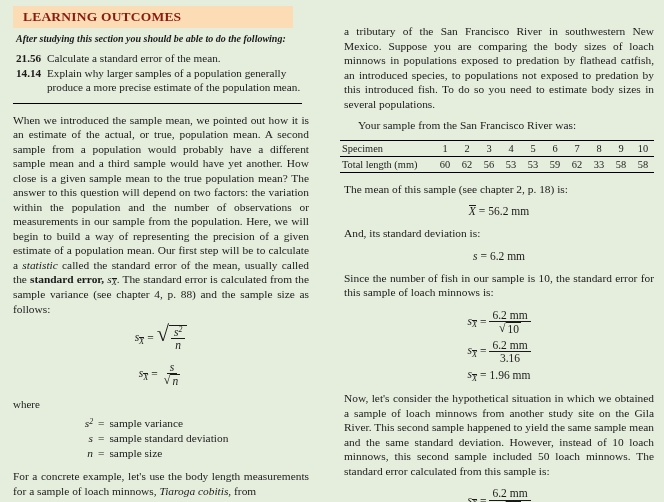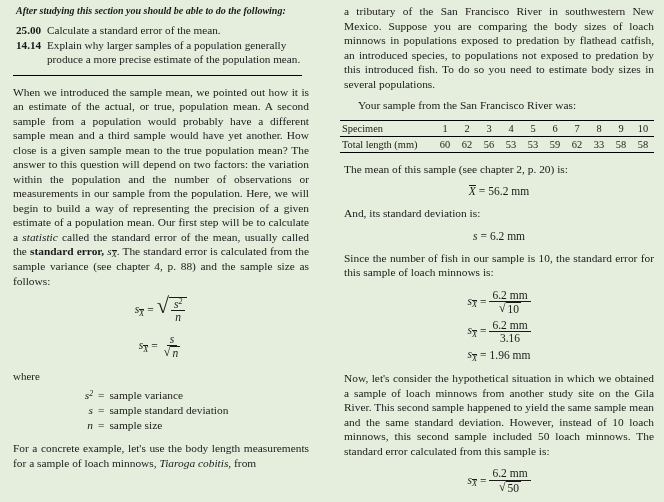--- a/index.html
+++ b/index.html
@@ -209,26 +209,29 @@
   }
   .datatable tbody tr { border-bottom: 1px solid #000; }
 </style>
 </head>
 <body>
 
 <div class="page">
 
   <div class="col col-left">
 
+    <div class="lo-box">
+      <div class="lo-title">LEARNING OUTCOMES</div>
+    </div>
 
     <div class="lo-sub">After studying this section you should be able to do the following:</div>
 
     <ul class="lo-list">
       <li class="lo-item">
-        <span class="lo-num">25.00</span>
+        <span class="lo-num">21.56</span>
         <span class="lo-text">Calculate a standard error of the mean.</span>
       </li>
       <li class="lo-item">
         <span class="lo-num">14.14</span>
         <span class="lo-text">Explain why larger samples of a population generally produce a more precise estimate of the population mean.</span>
       </li>
     </ul>
 
     <hr class="rule">
 
@@ -280,21 +283,21 @@
         <span class="defeq">=</span>
         <span>sample size</span>
       </li>
     </ul>
 
     <p class="body noindent"><span>For a concrete example, let's use the body length measurements for a sample of loach minnows, </span><span class="ital">Tiaroga cobitis</span><span>, from</span></p>
   </div>
 
   <div class="col col-right">
 
-    <p class="body noindent" style="margin-top:4px;">a tributary of the San Francisco River in southwestern New Mexico. Suppose you are comparing the body sizes of loach minnows in populations exposed to predation by flathead catfish, an introduced species, to populations not exposed to predation by this introduced fish. To do so you need to estimate body sizes in several populations.</p>
+    <p class="body noindent" style="margin-top:24px;">a tributary of the San Francisco River in southwestern New Mexico. Suppose you are comparing the body sizes of loach minnows in populations exposed to predation by flathead catfish, an introduced species, to populations not exposed to predation by this introduced fish. To do so you need to estimate body sizes in several populations.</p>
 
     <p class="body indent tight">Your sample from the San Francisco River was:</p>
 
     <table class="datatable">
       <thead>
         <tr>
           <th class="rowhead">Specimen</th>
           <th>1</th>
           <th>2</th>
           <th>3</th>
@@ -317,21 +320,21 @@
           <td>53</td>
           <td>59</td>
           <td>62</td>
           <td>33</td>
           <td>58</td>
           <td>58</td>
         </tr>
       </tbody>
     </table>
 
-    <p class="body noindent">The mean of this sample (see chapter 2, p. 20) is:</p>
+    <p class="body noindent">The mean of this sample (see chapter 2, p. 18) is:</p>
 
     <div class="eq">
       <span class="eq-row">
         <span class="sym bar ital">X</span>
         <span class="upr">=</span>
         <span class="upr">56.2 mm</span>
       </span>
     </div>
 
     <p class="body noindent">And, its standard deviation is:</p>

